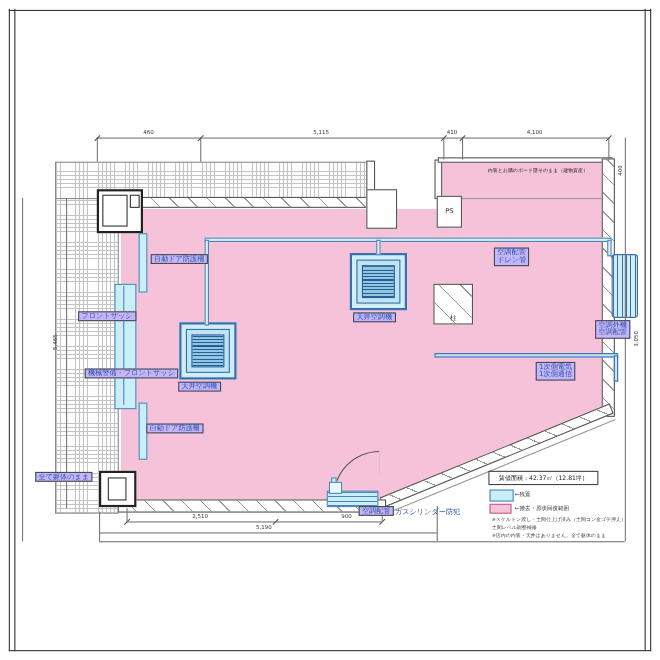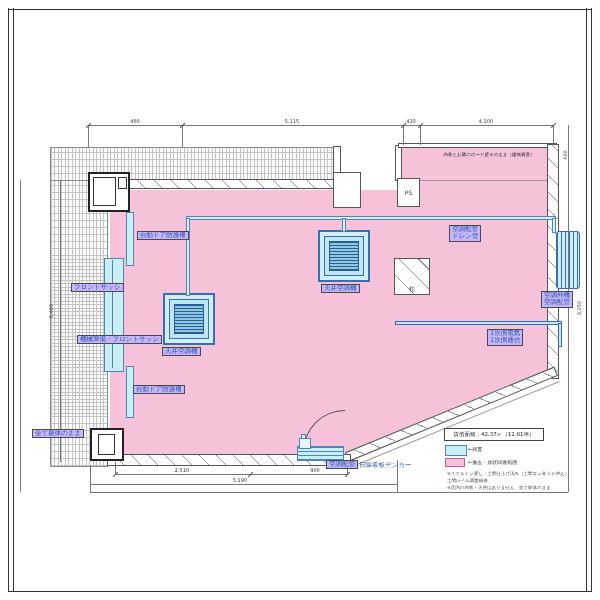--- a/index.html
+++ b/index.html
@@ -165,21 +165,21 @@
   </div>
   <div class="lbl" style="left:541px;top:291px;">
     <span>空調外機</span>
     <span>空調配管</span>
   </div>
   <div class="lbl" style="left:487px;top:329px;">
     <span>1次側電気</span>
     <span>1次側通信</span>
   </div>
   <div class="lbl" style="left:326px;top:460px;">空調配管</div>
-  <div class="bluetxt" style="left:359px;top:461px;">日除看板デンカー</div>
+  <div class="bluetxt" style="left:359px;top:461px;">ガスシリンダー防犯</div>
 
   <div class="abs" style="left:444px;top:428px;width:100px;height:13px;border:1px solid #444;box-sizing:border-box;display:flex;align-items:center;justify-content:center;font-size:5.5px;color:#222;white-space:nowrap;">
     <span>賃借面積：42.37㎡（12.81坪）</span>
   </div>
   <div class="cyan" style="left:445px;top:445px;width:20px;height:9px;"></div>
   <div class="abs" style="left:468px;top:446px;font-size:5px;color:#333;white-space:nowrap;">←残置</div>
   <div class="abs" style="left:445px;top:458px;width:20px;height:9px;background:#f6c2da;border:1px solid #c4608f;box-sizing:border-box;"></div>
   <div class="abs" style="left:468px;top:459px;font-size:5px;color:#333;white-space:nowrap;">←撤去・原状回復範囲</div>
   <div class="legnote" style="left:447px;top:470px;">
     <span style="display:block;">※スケルトン渡し・土間仕上げ済み（土間コン金ゴテ押え）</span>

